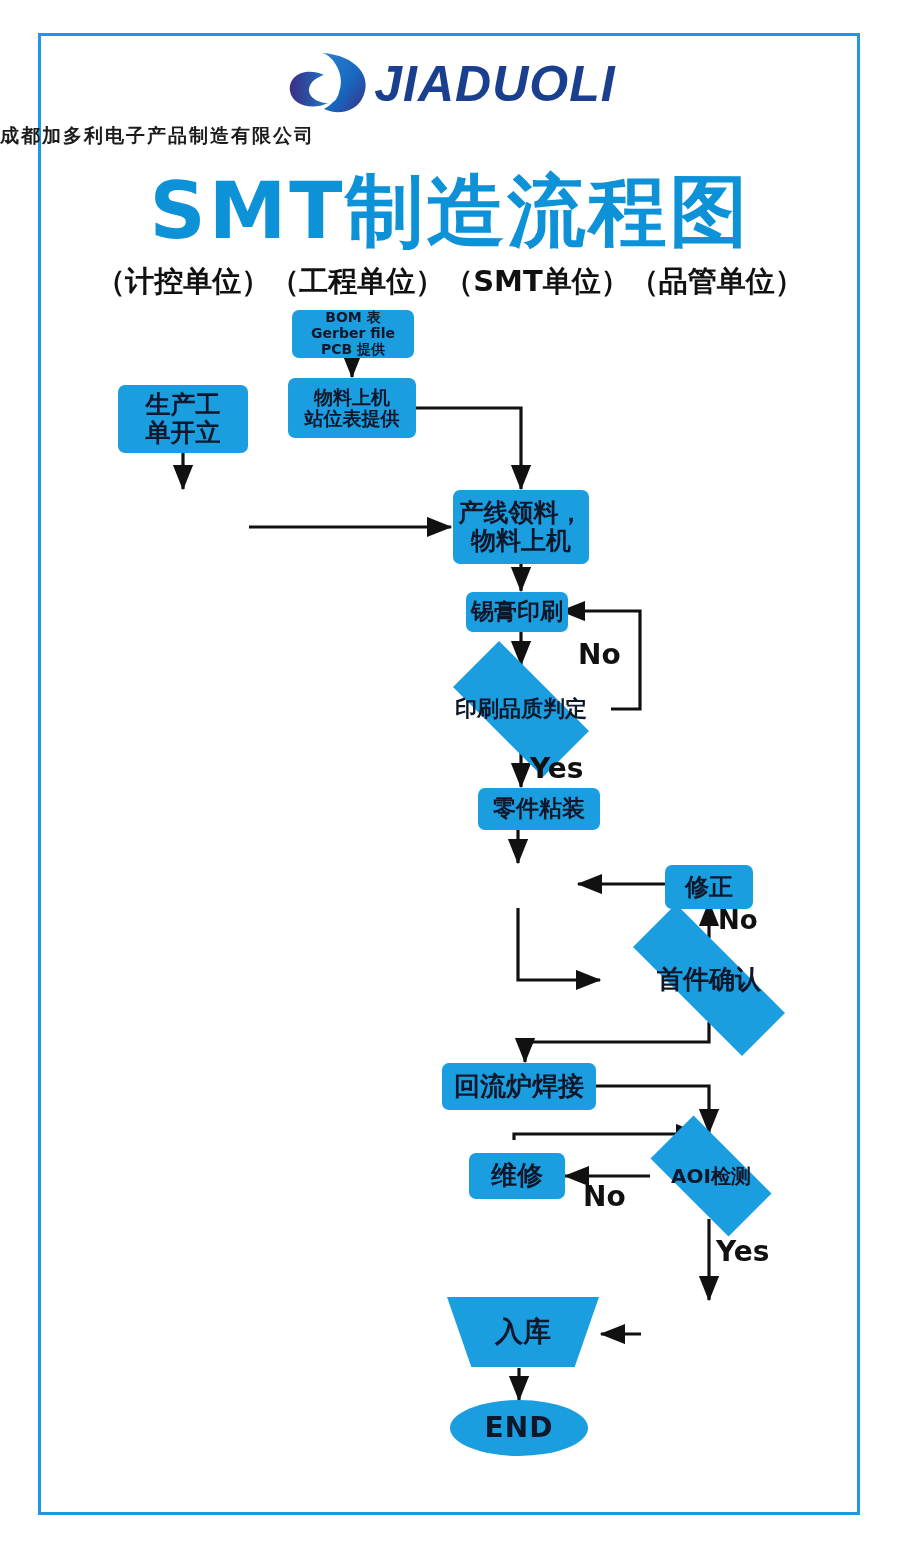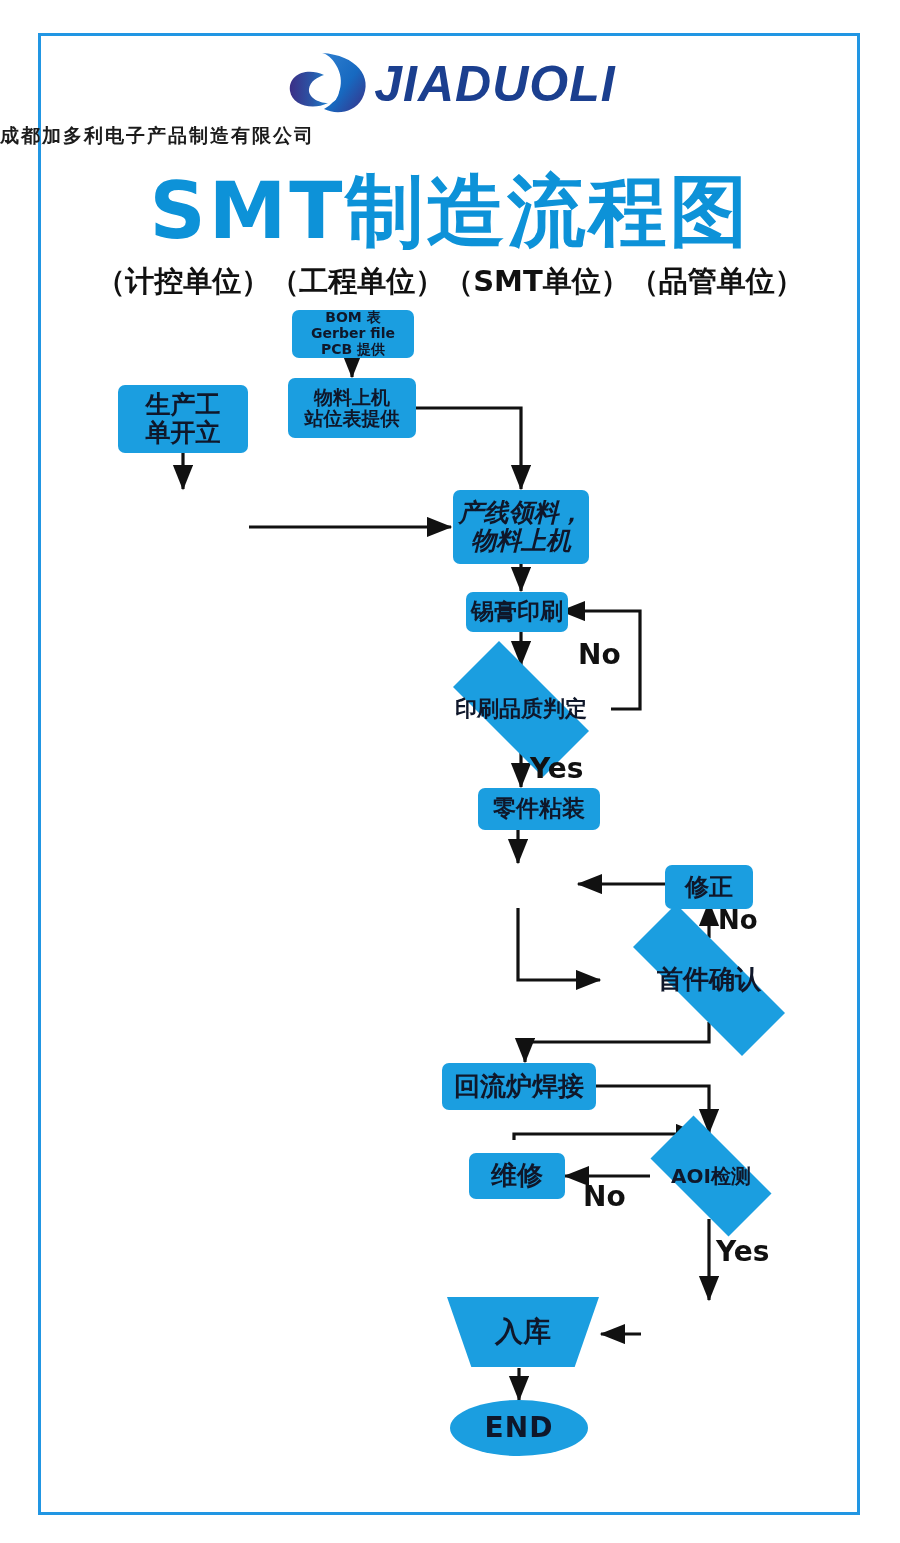--- a/index.html
+++ b/index.html
@@ -147,21 +147,21 @@
   </div>
 
   <div class="node rect" style="left:118px;top:385px;width:130px;height:68px;font-size:25px;">
     <span>
       <span>生产工</span><br>
       <span>单开立</span>
     </span>
   </div>
 
 
-  <div class="node rect" style="left:453px;top:490px;width:136px;height:74px;font-size:25px;font-style:italic;">
+  <div class="node rect" style="left:453px;top:490px;width:136px;height:74px;font-size:25px;">
     <span>
       <span>产线领料，</span><br>
       <span>物料上机</span>
     </span>
   </div>
 
   <div class="node rect" style="left:466px;top:592px;width:102px;height:40px;font-size:23px;">
     <span>锡膏印刷</span>
   </div>
 

